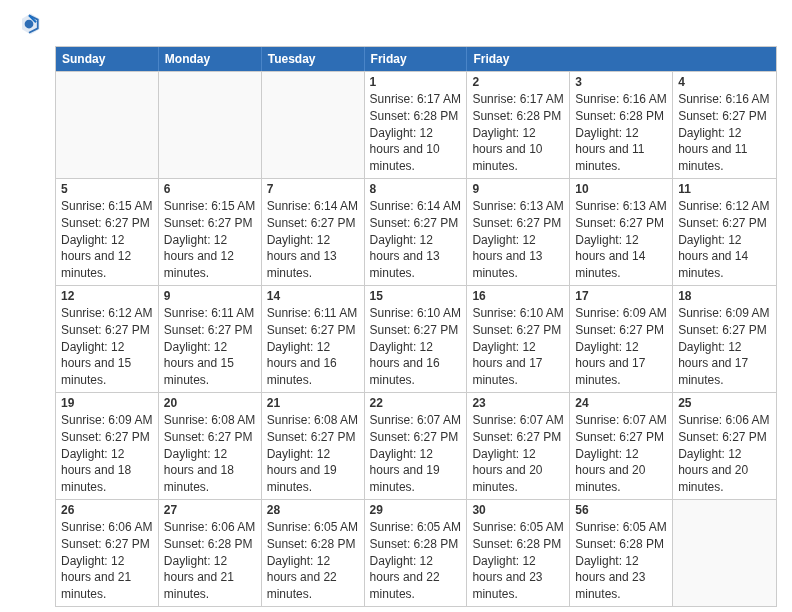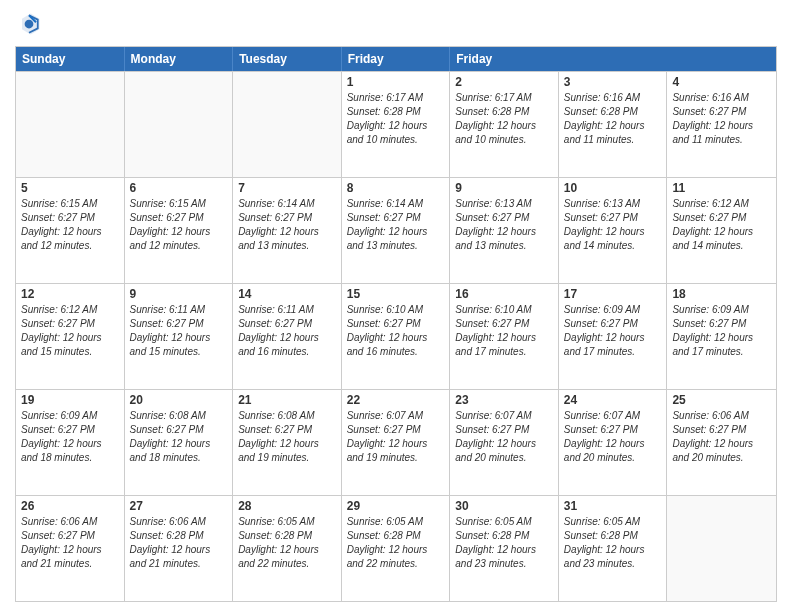--- a/index.html
+++ b/index.html
@@ -49,20 +49,21 @@
     }
     .location {
       font-size: 14px;
       color: #555;
     }
     .calendar {
       flex: 1;
       display: flex;
       flex-direction: column;
       border: 1px solid #ccc;
+      margin-left: 40px;
     }
     .cal-header {
       display: grid;
       grid-template-columns: repeat(7, 1fr);
       background: #2d6db5;
     }
     .cal-header-cell {
       color: #fff;
       font-size: 12px;
       font-weight: bold;
@@ -92,24 +93,23 @@
     }
     .cal-cell:last-child { border-right: none; }
     .cal-cell.empty { background: #f9f9f9; }
     .day-number {
       font-size: 12px;
       font-weight: bold;
       color: #333;
       margin-bottom: 2px;
     }
     .day-info {
-      font-size: 10px;
+      font-size: 12px;
       color: #333;
       line-height: 1.4;
-      font-style: italic;
     }
   </style>
 </head>
 <body>
 
 <div class="page">
   <div class="header">
     <div class="logo">
       <svg class="logo-icon" viewBox="0 0 32 32">
         <rect x="0" y="0" width="32" height="32" fill="none"></rect>
@@ -264,20 +264,20 @@
           </div>
           <div class="cal-cell">
             <div class="day-number">29</div>
             <div class="day-info">Sunrise: 6:05 AM<br>Sunset: 6:28 PM<br>Daylight: 12 hours and 22 minutes.</div>
           </div>
           <div class="cal-cell">
             <div class="day-number">30</div>
             <div class="day-info">Sunrise: 6:05 AM<br>Sunset: 6:28 PM<br>Daylight: 12 hours and 23 minutes.</div>
           </div>
           <div class="cal-cell">
-            <div class="day-number">31</div>
+            <div class="day-number">56</div>
             <div class="day-info">Sunrise: 6:05 AM<br>Sunset: 6:28 PM<br>Daylight: 12 hours and 23 minutes.</div>
           </div>
           <div class="cal-cell empty"></div>
         </div>
       </div>
   </div>
 </div>
 
 </body></html>

